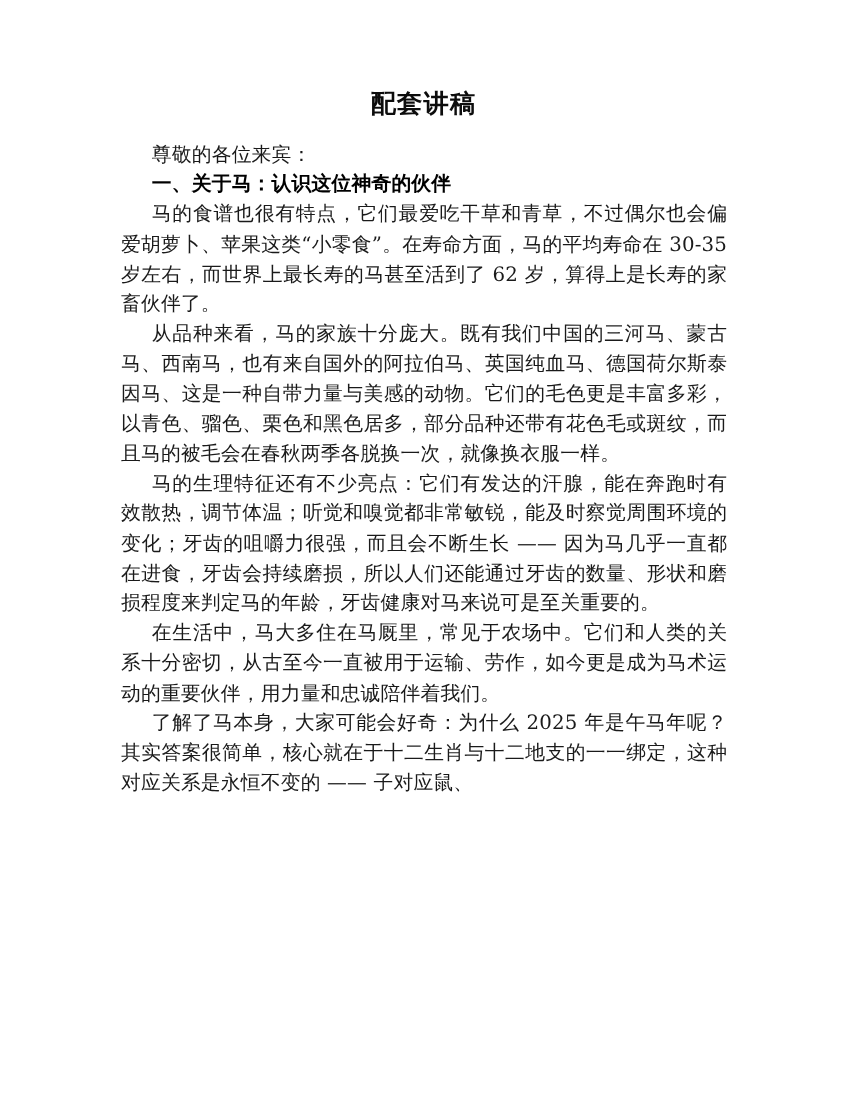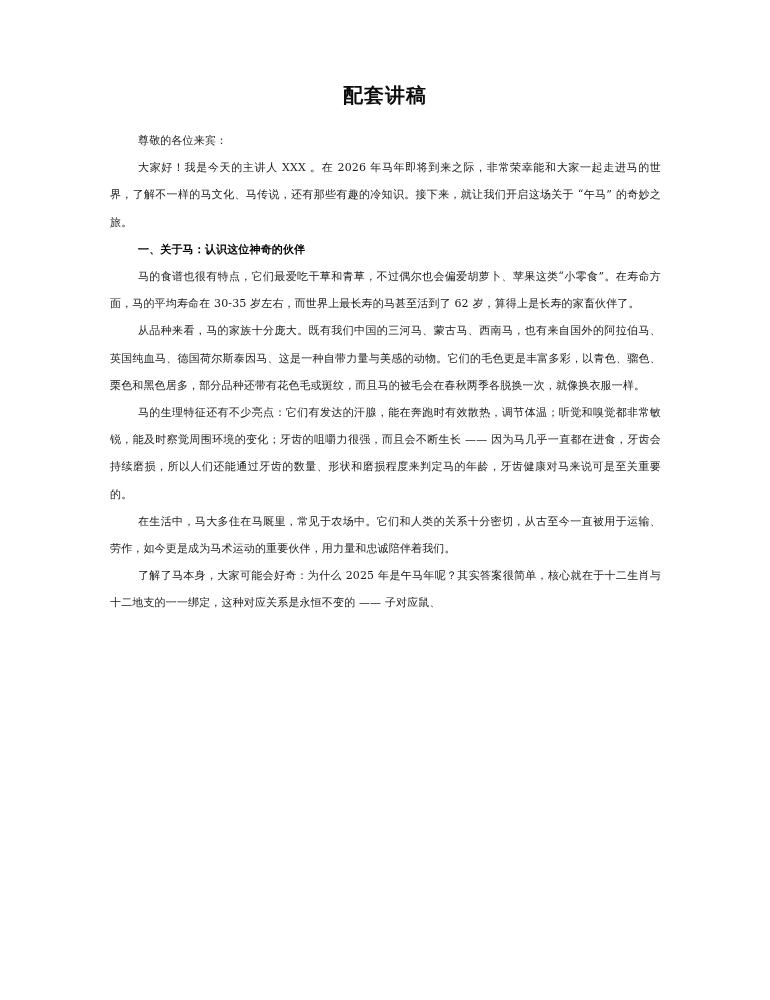--- a/index.html
+++ b/index.html
@@ -15,37 +15,37 @@
     overflow: hidden;
     box-sizing: border-box;
   }
   .doc-title {
     position: absolute;
     top: 80px;
     left: 0;
     width: 770px;
     text-align: center;
     font-family: "DejaVu Serif", "Liberation Serif", serif;
-    font-size: 20px;
+    font-size: 23px;
     font-weight: bold;
     color: #0c0c0c;
     letter-spacing: 1px;
     line-height: 30px;
   }
   .body-area {
     position: absolute;
     top: 127px;
     left: 110px;
     width: 551px;
   }
   p.para, p.heading {
     margin: 0;
     padding: 0;
     font-family: "DejaVu Serif", "Liberation Serif", serif;
-    font-size: 11px;
+    font-size: 18px;
     line-height: 27.2px;
     color: #1a1a1a;
     text-align: justify;
     text-justify: inter-character;
     text-indent: 28px;
     letter-spacing: 0.15px;
     word-break: break-all;
   }
   p.heading {
     font-weight: bold;
@@ -58,21 +58,20 @@
 <body>
 
 <div class="page">
 
   <div class="doc-title">配套讲稿</div>
 
   <div class="body-area">
 
     <p class="para">尊敬的各位来宾：</p>
 
-    <p class="para">大家好！我是今天的主讲人 XXX 。在 2026 年马年即将到来之际，非常荣幸能和大家一起走进马的世界，了解不一样的马文化、马传说，还有那些有趣的冷知识。接下来，就让我们开启这场关于 “午马” 的奇妙之旅。</p>
 
     <p class="heading">一、关于马：认识这位神奇的伙伴</p>
 
 
     <p class="para">马的食谱也很有特点，它们最爱吃干草和青草，不过偶尔也会偏爱胡萝卜、苹果这类“小零食”。在寿命方面，马的平均寿命在 30-35 岁左右，而世界上最长寿的马甚至活到了 62 岁，算得上是长寿的家畜伙伴了。</p>
 
     <p class="para">从品种来看，马的家族十分庞大。既有我们中国的三河马、蒙古马、西南马，也有来自国外的阿拉伯马、英国纯血马、德国荷尔斯泰因马、这是一种自带力量与美感的动物。它们的毛色更是丰富多彩，以青色、骝色、栗色和黑色居多，部分品种还带有花色毛或斑纹，而且马的被毛会在春秋两季各脱换一次，就像换衣服一样。</p>
 
     <p class="para">马的生理特征还有不少亮点：它们有发达的汗腺，能在奔跑时有效散热，调节体温；听觉和嗅觉都非常敏锐，能及时察觉周围环境的变化；牙齿的咀嚼力很强，而且会不断生长 —— 因为马几乎一直都在进食，牙齿会持续磨损，所以人们还能通过牙齿的数量、形状和磨损程度来判定马的年龄，牙齿健康对马来说可是至关重要的。</p>
 

